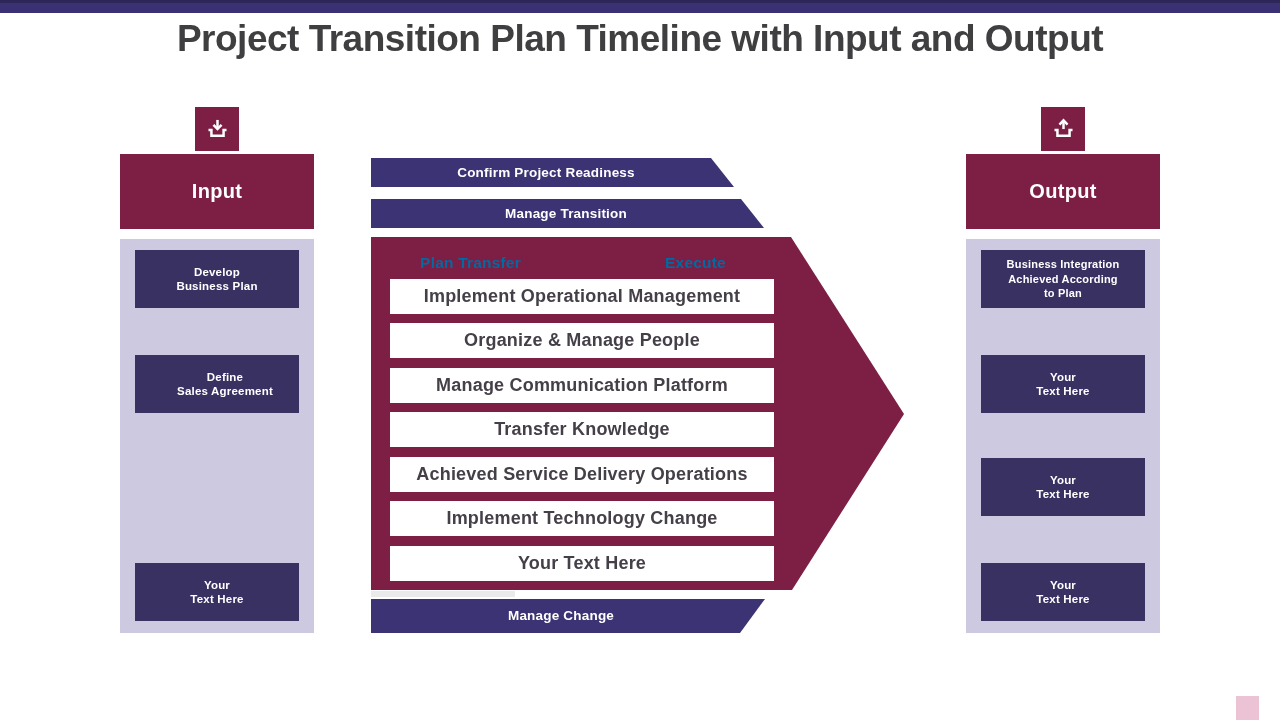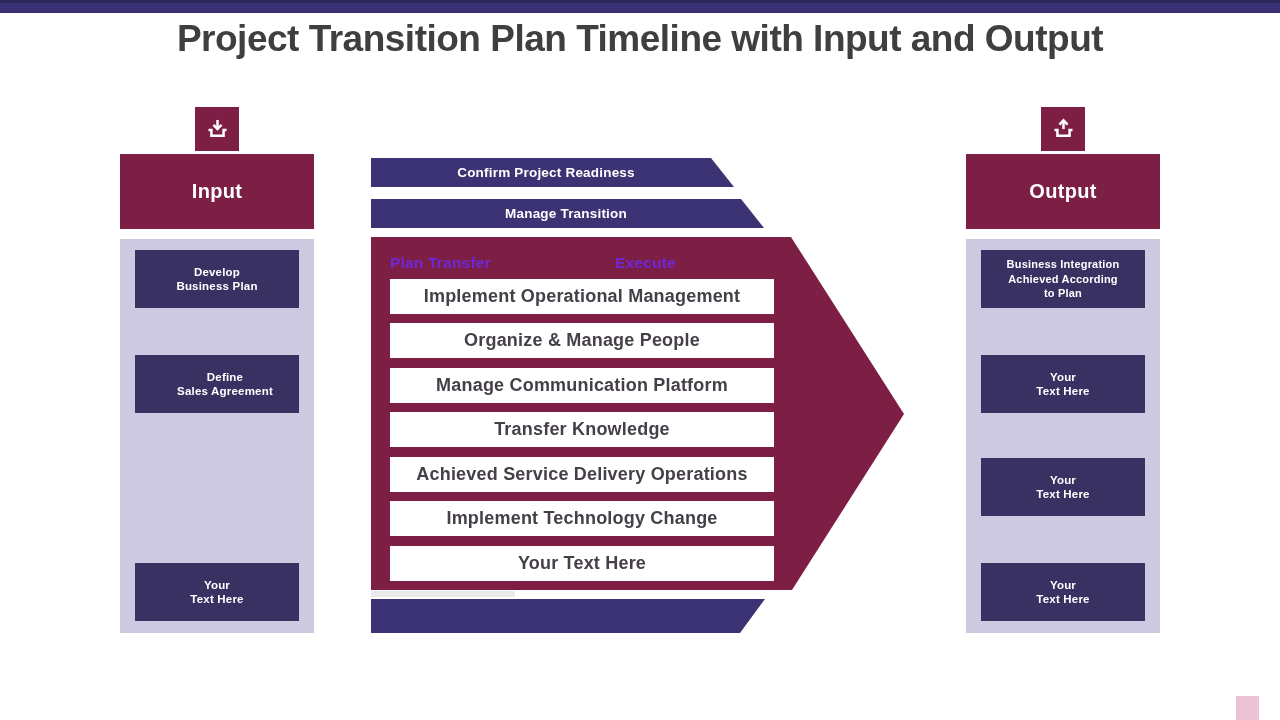--- a/index.html
+++ b/index.html
@@ -36,21 +36,21 @@
     display:flex;align-items:center;justify-content:center;text-align:center;white-space:pre-line;}
 
   
   .shape-layer{position:absolute;left:0;top:0;width:1280px;height:720px;z-index:1;}
   .poly-bar{fill:var(--bar-purple);}
   .poly-arrow{fill:var(--maroon);}
   .poly-shadow{fill:#eaeaea;}
 
   .overlay{position:absolute;z-index:2;}
   .bar-label{color:#fff;font-size:13.5px;font-weight:bold;text-align:center;letter-spacing:0.2px;}
-  .phase-label{color:#6d28d9;font-size:15.5px;font-weight:bold;letter-spacing:0.2px;}
+  .phase-label{color:#0369a1;font-size:15.5px;font-weight:bold;text-align:center;letter-spacing:0.2px;}
   .step-box{position:absolute;z-index:2;left:390px;width:384px;height:35px;background:#ffffff;
     color:var(--step-text);font-size:18px;font-weight:bold;text-align:center;line-height:35px;
     letter-spacing:0.2px;}
 
   .pink-square{position:absolute;left:1236px;top:696px;width:23px;height:24px;background:var(--pink-accent);}
 
   svg.glyph{display:block;}
 </style>
 </head>
 <body>
@@ -66,20 +66,21 @@
     <polygon class="poly-bar" points="371,199 741,199 764,228 371,228"></polygon>
     <polygon class="poly-shadow" points="371,591 515,591 515,597 371,597"></polygon>
     <polygon class="poly-arrow" points="371,237 791,237 904,414 792,590 371,590"></polygon>
     <polygon class="poly-bar" points="371,599 765,599 740,633 371,633"></polygon>
   </svg>
 
   <div class="overlay bar-label" style="left:371px;top:158px;width:350px;height:29px;line-height:29px;">Confirm Project Readiness</div>
   <div class="overlay bar-label" style="left:371px;top:199px;width:390px;height:29px;line-height:29px;">Manage Transition</div>
   <div class="overlay phase-label" style="left:390px;top:249px;width:161px;height:28px;line-height:28px;">Plan Transfer</div>
   <div class="overlay phase-label" style="left:615px;top:249px;width:161px;height:28px;line-height:28px;">Execute</div>
+  <div class="overlay bar-label" style="left:371px;top:599px;width:380px;height:34px;line-height:34px;">Manage Change</div>
 
   <div class="step-box" style="top:279px;">Implement Operational Management</div>
   <div class="step-box" style="top:323px;">Organize &amp; Manage People</div>
   <div class="step-box" style="top:368px;">Manage Communication Platform</div>
   <div class="step-box" style="top:412px;">Transfer Knowledge</div>
   <div class="step-box" style="top:457px;">Achieved Service Delivery Operations</div>
   <div class="step-box" style="top:501px;">Implement Technology Change</div>
   <div class="step-box" style="top:546px;">Your Text Here</div>
 
   <div class="io-icon" style="left:195px;top:107px;">

